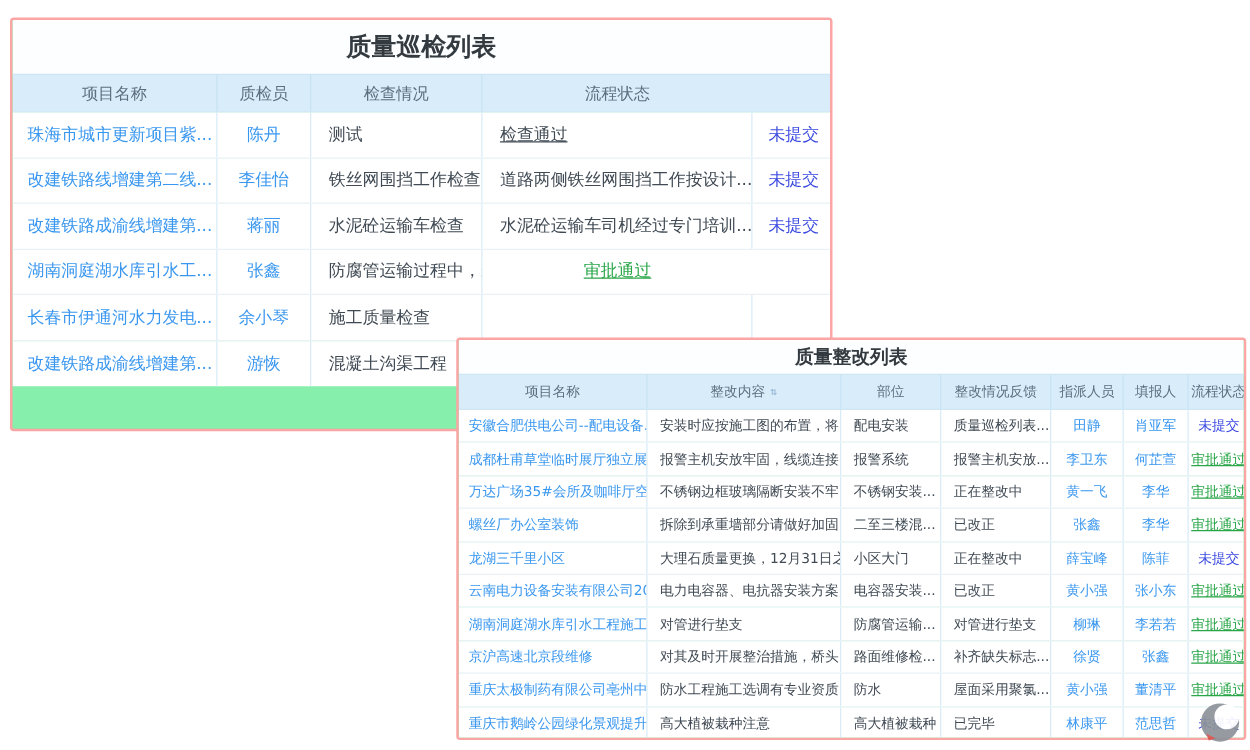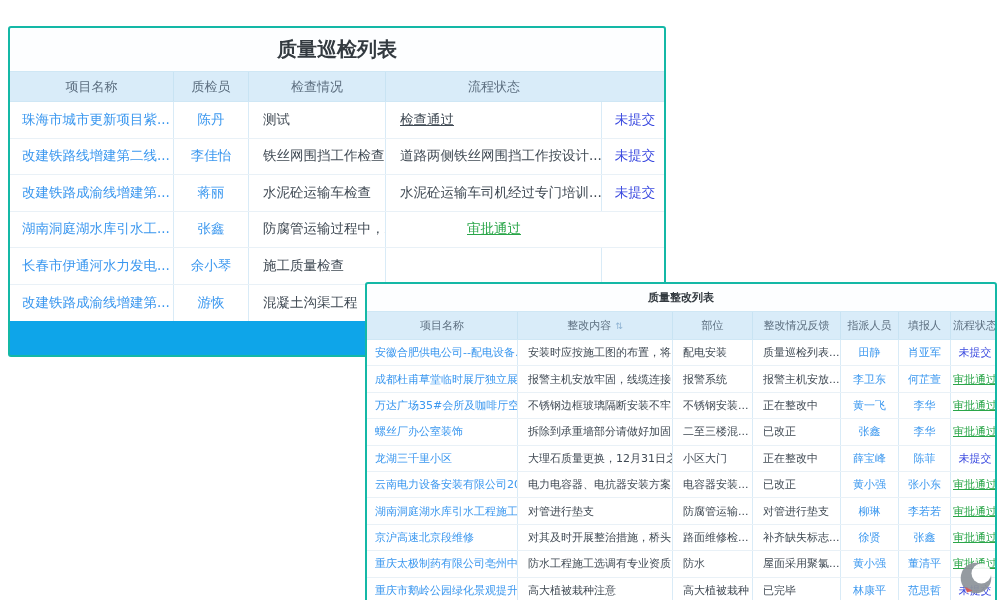--- a/index.html
+++ b/index.html
@@ -1,22 +1,22 @@
 <!DOCTYPE html>
 <html><head>
 <meta charset="utf-8">
 <style>
   * { margin:0; padding:0; box-sizing:border-box; }
   html,body { width:1000px; height:600px; background:#ffffff; font-family:"DejaVu Sans","Liberation Sans",sans-serif; }
   .page { position:relative; width:1000px; height:600px; overflow:hidden; background:#ffffff; }
 
-  .table-card { position:absolute; background:#0ea5e9; border:2px solid #14b8a6; border-radius:3px; overflow:hidden;margin-top:12px; }
+  .table-card { position:absolute; background:#86efac; border:2px solid #fca5a5; border-radius:3px; overflow:hidden; }
   .card-title { display:flex; align-items:center; justify-content:center; font-weight:bold; color:#333a40; background:#fdfeff; border-bottom:1px solid #cfe7f5; }
   .thead-row { background:#d9ecf9; border-bottom:1px solid #cfe7f5; }
-  .hcell { display:flex; align-items:center; justify-content:center; color:#5d6f80; overflow:hidden; white-space:nowrap; }
+  .hcell { display:flex; align-items:center; justify-content:center; color:#5d6f80; overflow:hidden; white-space:nowrap;font-family:Liberation Mono, monospace; }
   .hcell:not(:last-child) { border-right:1px solid #c8e3f3; }
   .trow { background:#ffffff; border-bottom:1px solid #e9f1f7; }
   .trow:last-child { border-bottom:none; }
   .cell { display:flex; align-items:center; color:#404a54; overflow:hidden; white-space:nowrap; }
   .cell:not(:last-child) { border-right:1px solid #d9ebf7; }
   .cell.link { color:#3a97ef; cursor:pointer; }
   .cell.status { justify-content:center; }
   .cell.underline { text-decoration:underline; }
   .sort-icon { font-size:9px; color:#8fb4d4; margin-left:4px; cursor:pointer; }
 
@@ -27,21 +27,21 @@
   .t1 .thead-row { height:30px; }
   .t1 .hcell { font-size:13px; }
   .t1 .trow { height:36.5px; }
   .t1 .cell { font-size:13.5px; }
   .t1 .cell.c0 { padding-left:12px; }
   .t1 .cell.c1 { justify-content:center; }
   .t1 .cell.c2, .t1 .cell.c3 { padding-left:14px; }
 
   
   .t2 { left:365px; top:270px; width:632px; height:322px; z-index:2; }
-  .t2 .card-title { height:28px; font-size:11px; }
+  .t2 .card-title { height:28px; font-size:15px; }
   .t2 .thead-row, .t2 .trow { display:grid; grid-template-columns:151px 155px 80px 88px 58px 52px 48px; }
   .t2 .thead-row { height:28px; }
   .t2 .hcell { font-size:11px; }
   .t2 .trow { height:26.4px; }
   .t2 .cell { font-size:11px; }
   .t2 .cell.c0 { padding-left:8px; }
   .t2 .cell.c1, .t2 .cell.c2, .t2 .cell.c3 { padding-left:10px; }
   .t2 .cell.c4, .t2 .cell.c5 { justify-content:center; }
 
   

